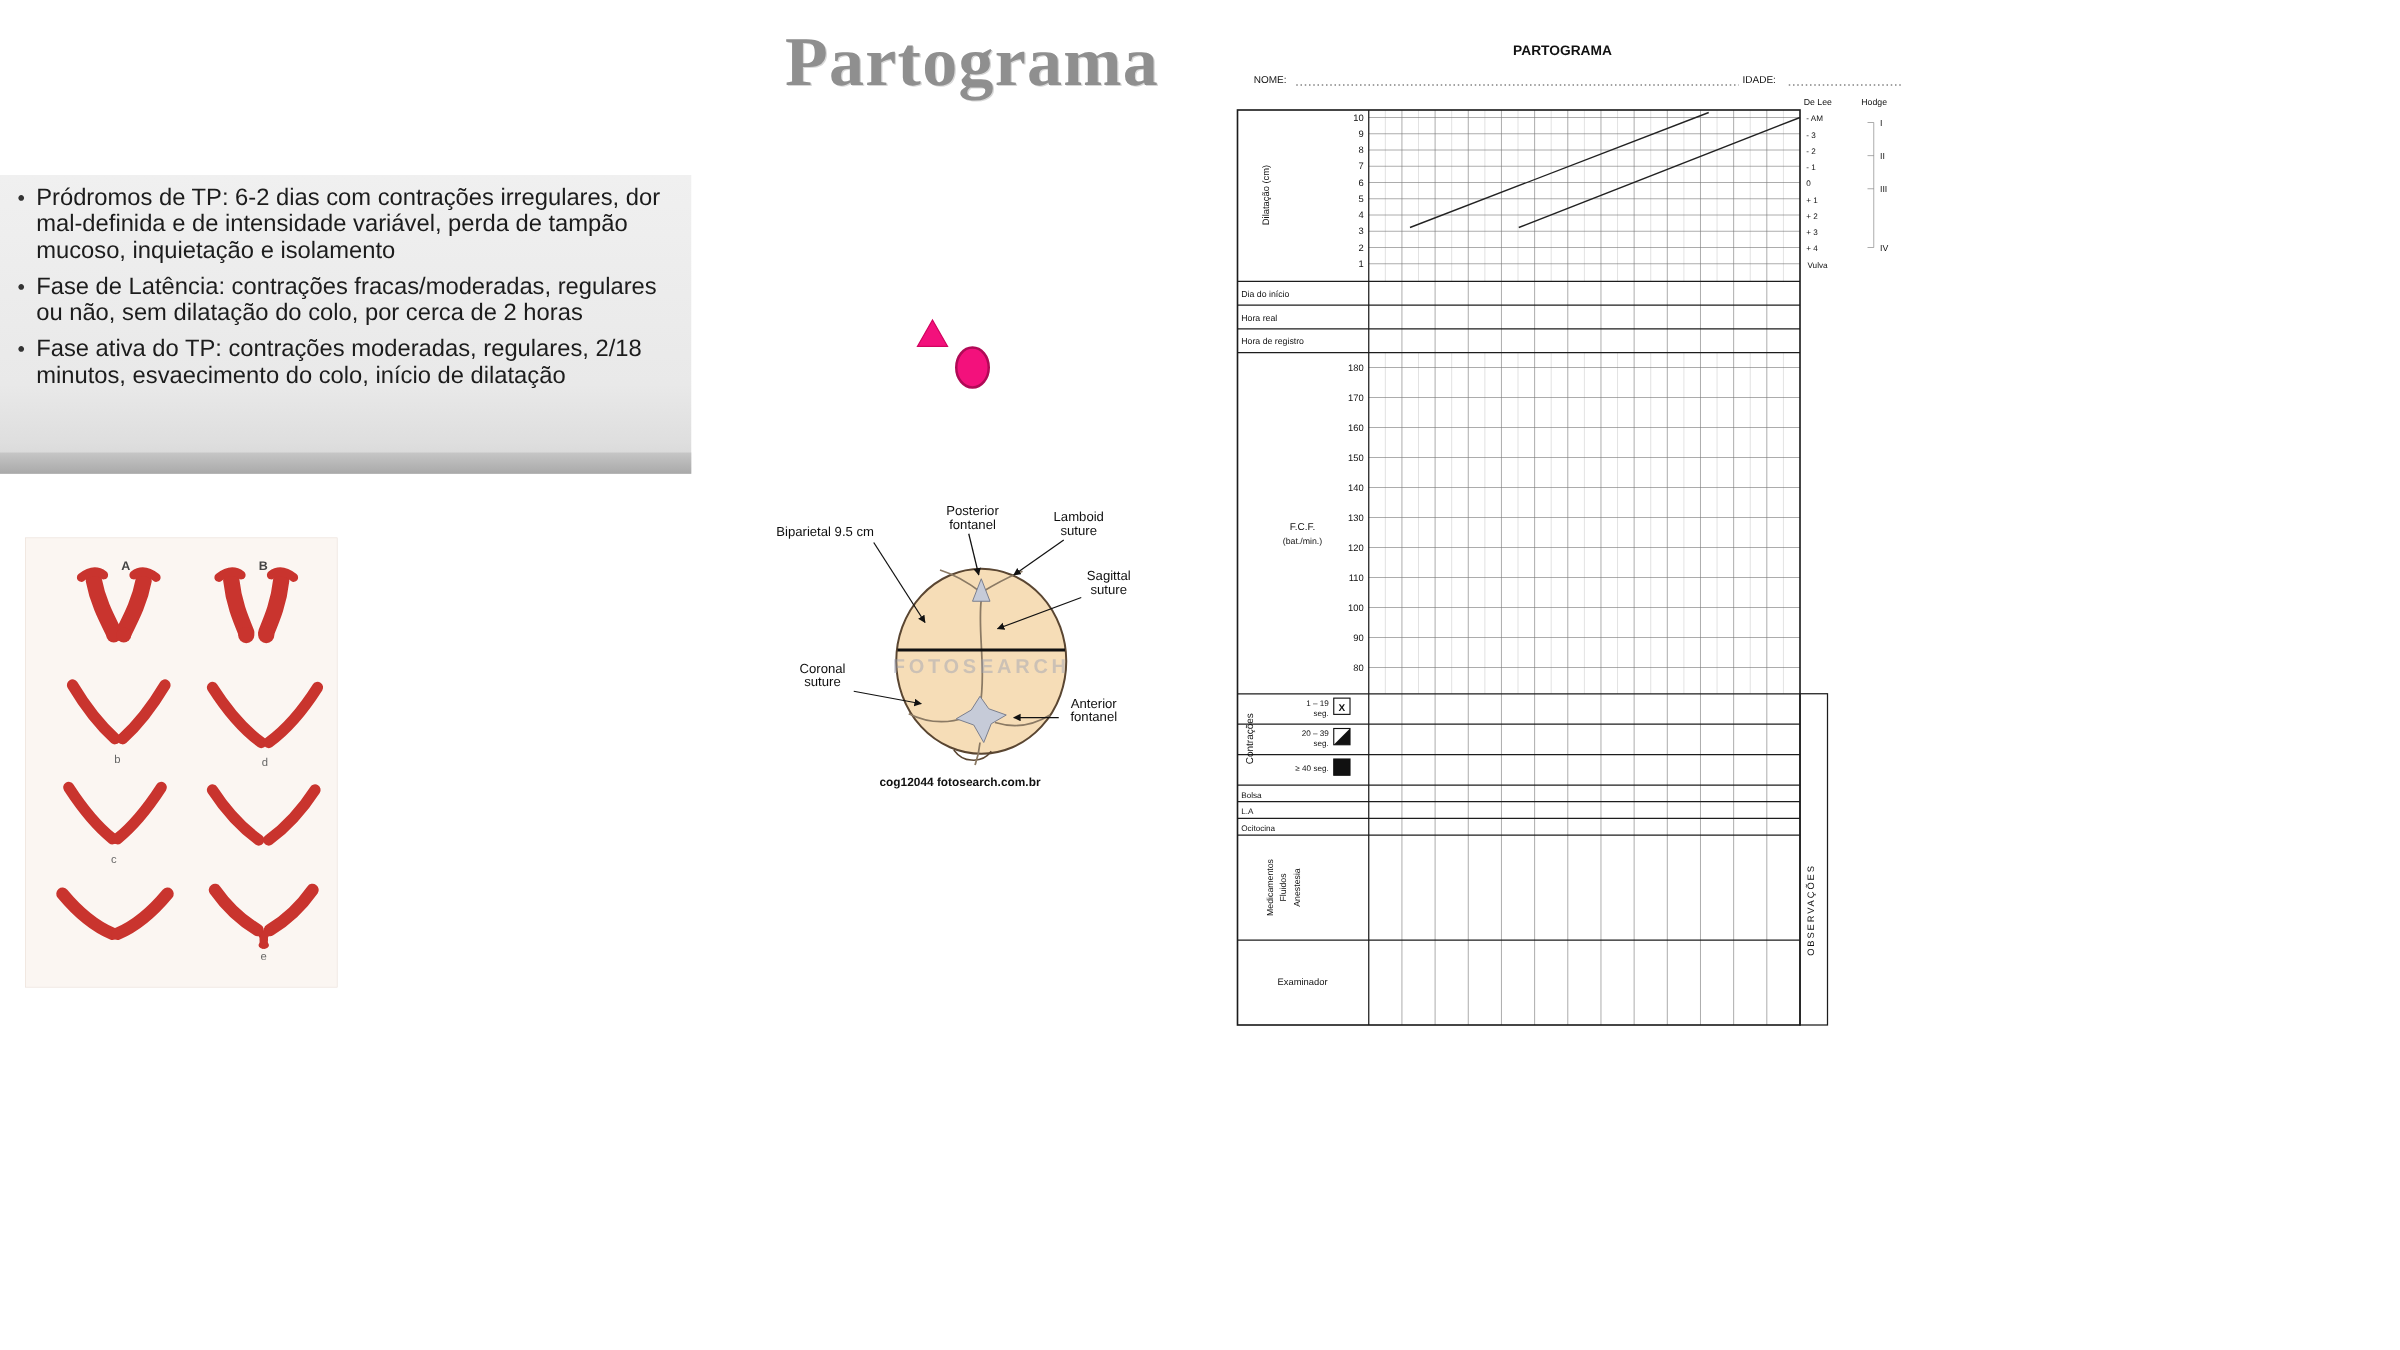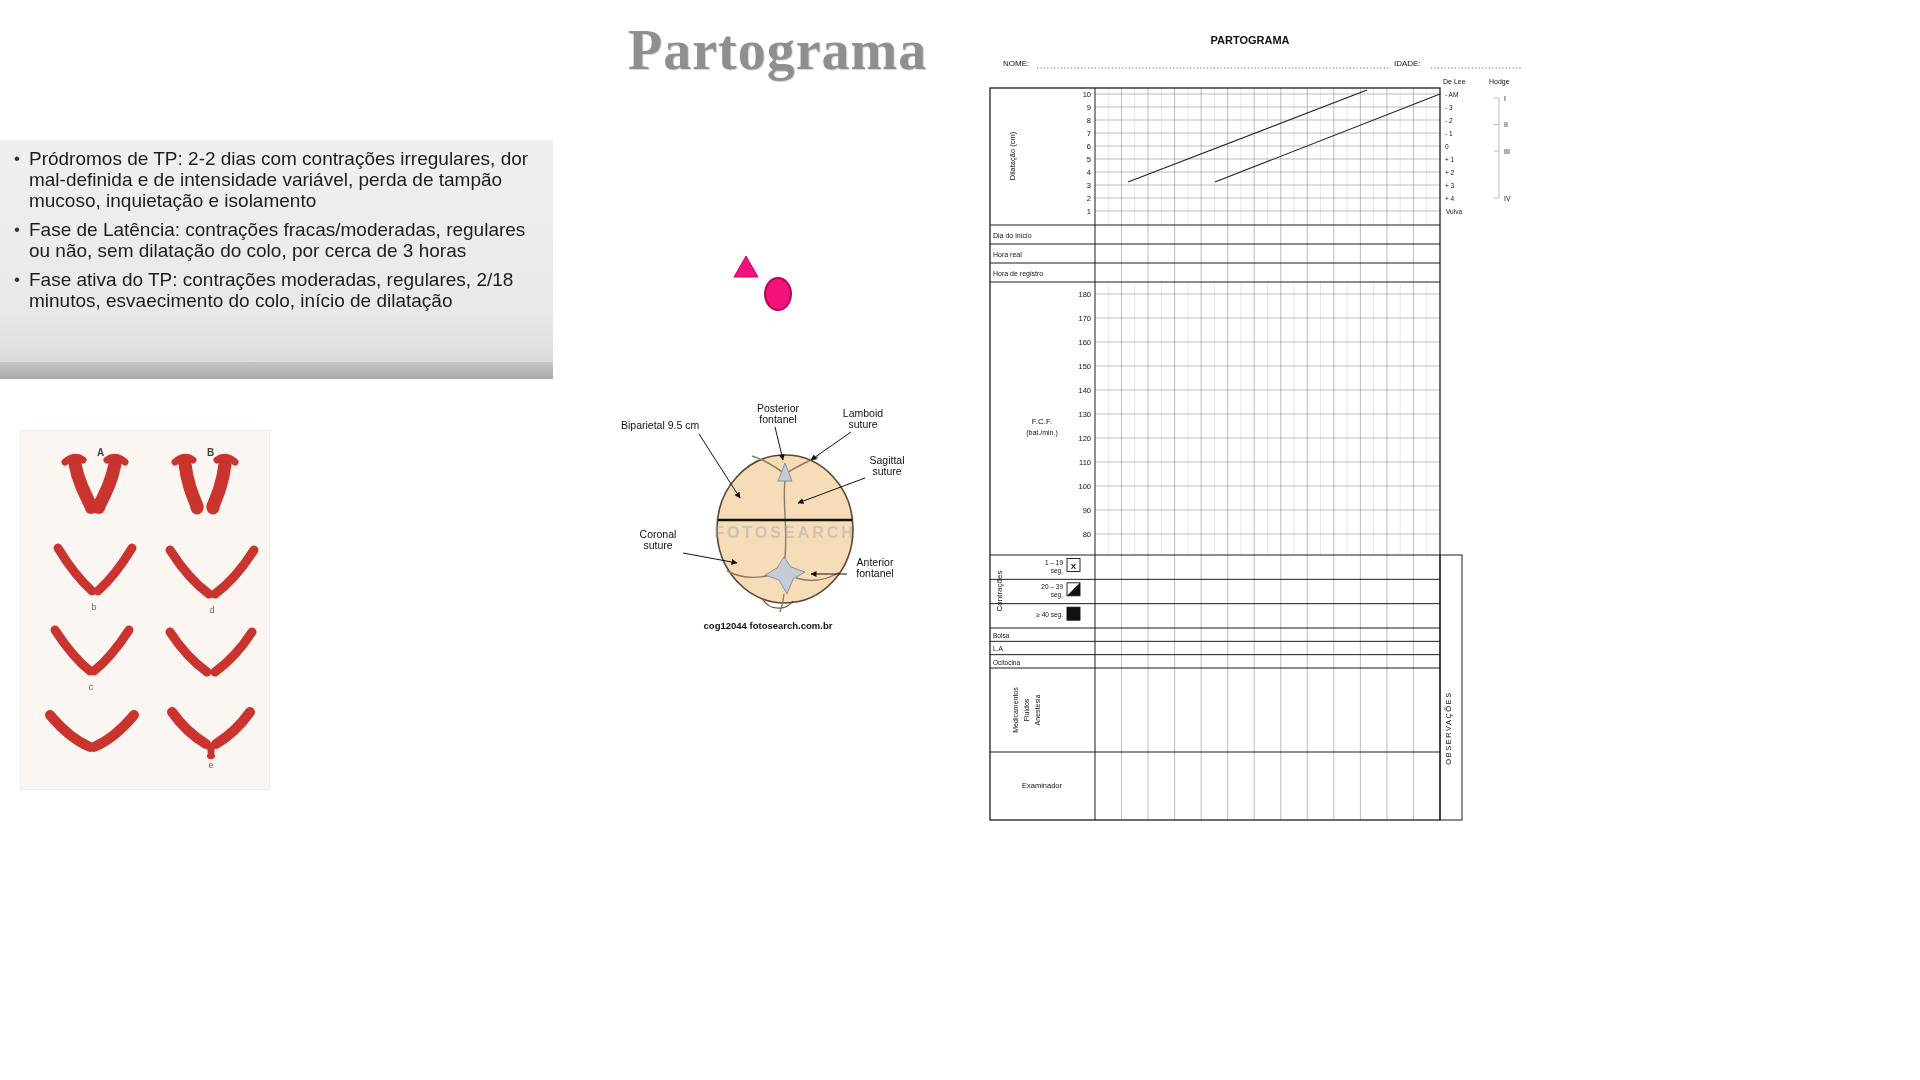--- a/index.html
+++ b/index.html
@@ -59,25 +59,25 @@
 <body>
 
 <div class="abs slide-title">Partograma</div>
 
 <div class="abs nav-arrow">«</div>
 
 <div class="abs text-panel">
   <div class="bullet-list">
     <div class="bullet">
       <span class="dot">•</span>
-      <span>Pródromos de TP: 2-2 dias com contrações irregulares, dor mal-definida e de intensidade variável, perda de tampão mucoso, inquietação e isolamento</span>
+      <span>Pródromos de TP: 6-2 dias com contrações irregulares, dor mal-definida e de intensidade variável, perda de tampão mucoso, inquietação e isolamento</span>
     </div>
     <div class="bullet">
       <span class="dot">•</span>
-      <span>Fase de Latência: contrações fracas/moderadas, regulares ou não, sem dilatação do colo, por cerca de 3 horas</span>
+      <span>Fase de Latência: contrações fracas/moderadas, regulares ou não, sem dilatação do colo, por cerca de 2 horas</span>
     </div>
     <div class="bullet">
       <span class="dot">•</span>
       <span>Fase ativa do TP: contrações moderadas, regulares, 2/18 minutos, esvaecimento do colo, início de dilatação</span>
     </div>
   </div>
   <div class="strip"></div>
 </div>
 
 <svg class="abs" style="left:20px;top:430px" width="250" height="360" viewBox="0 0 250 360">

